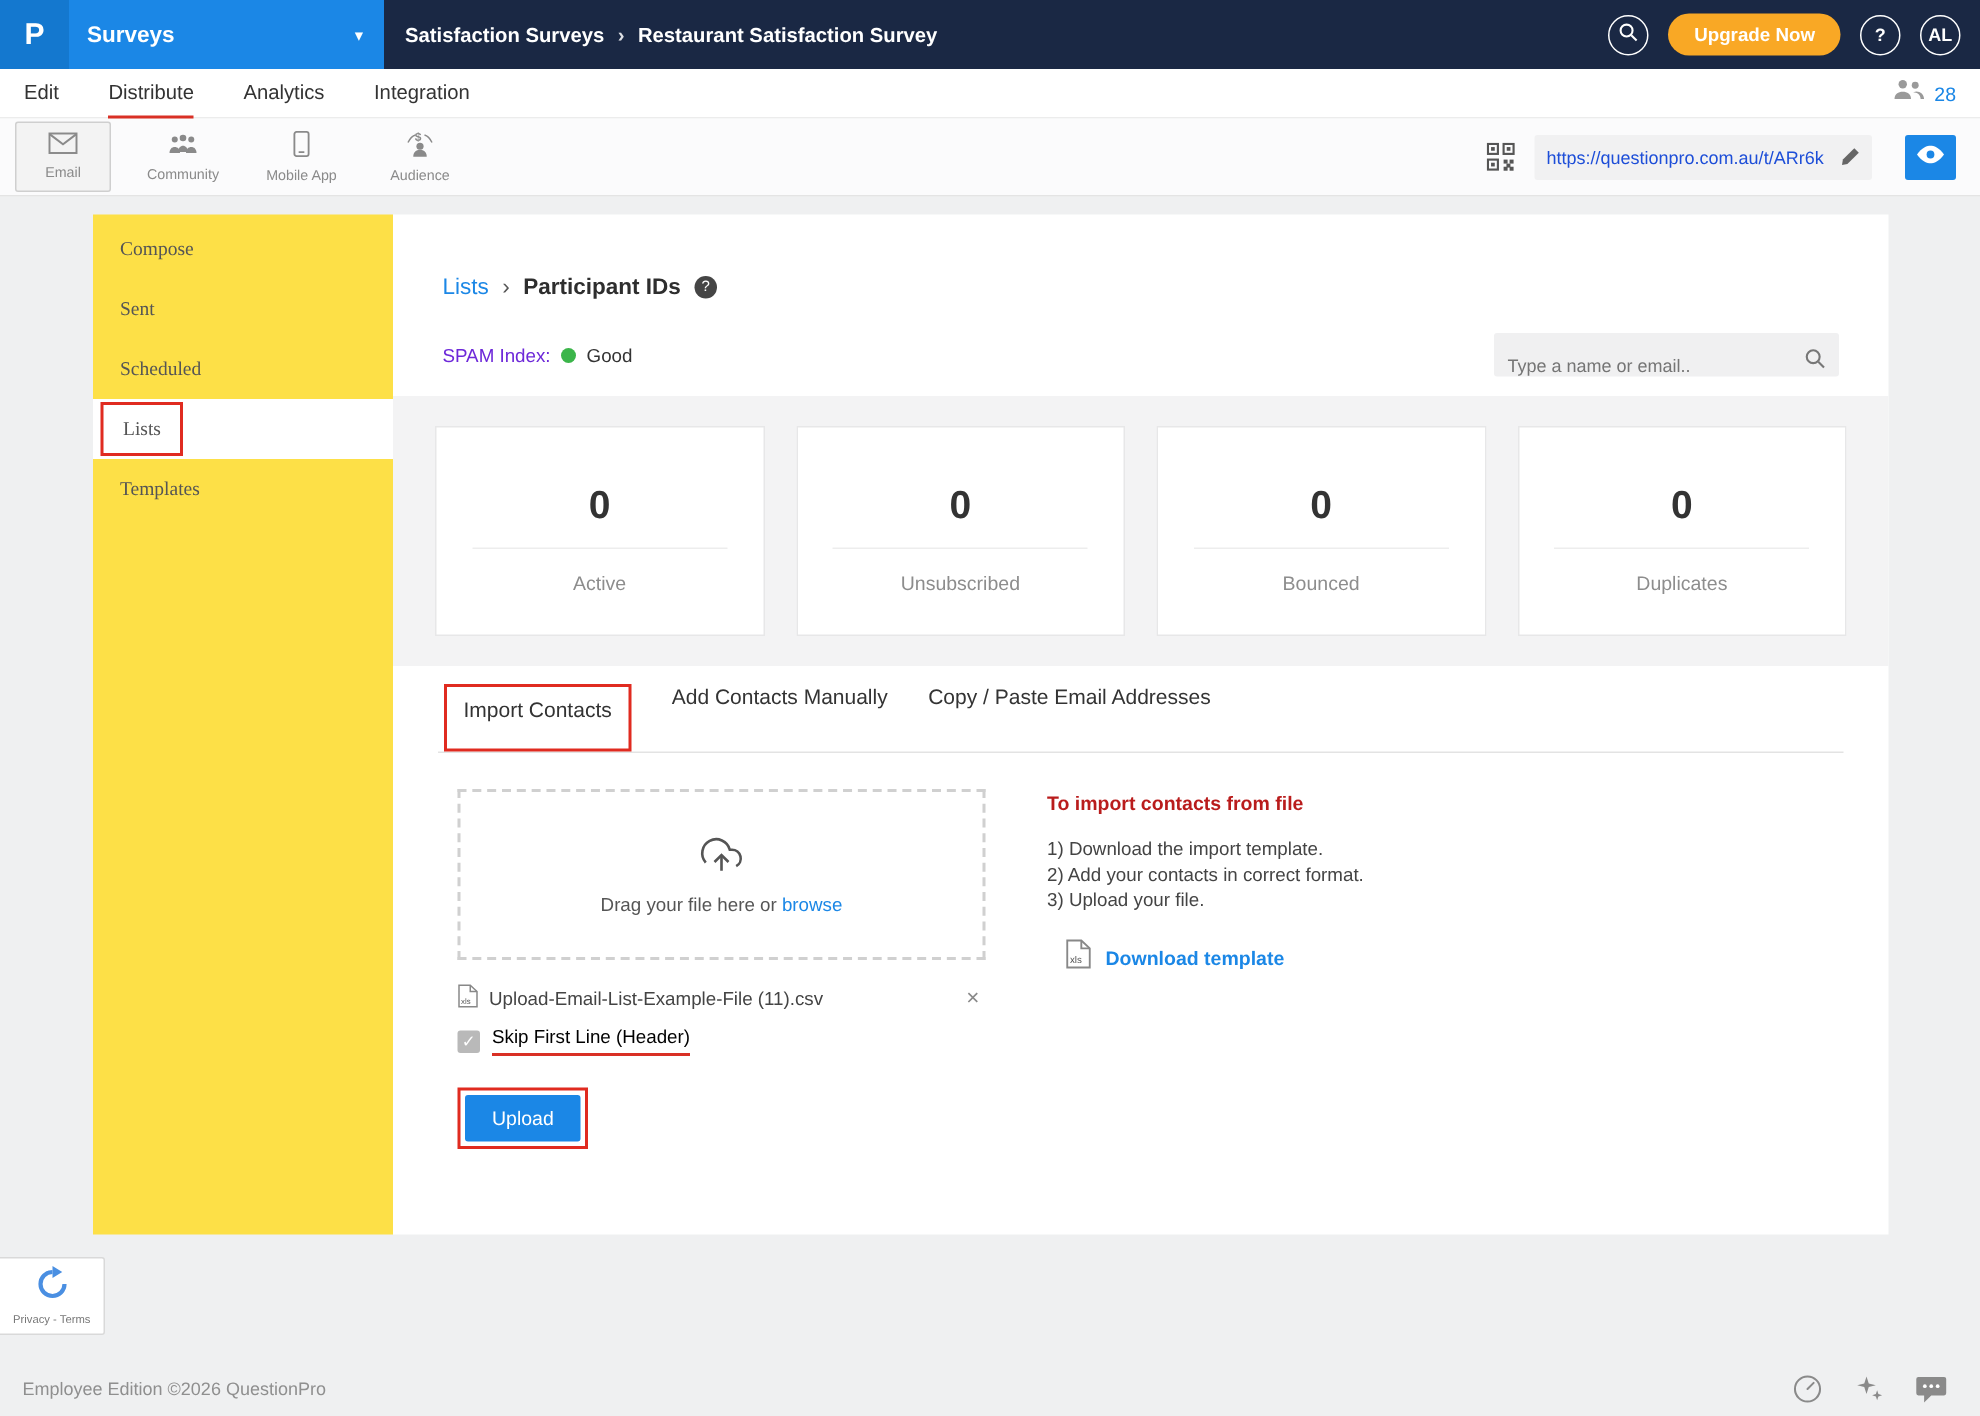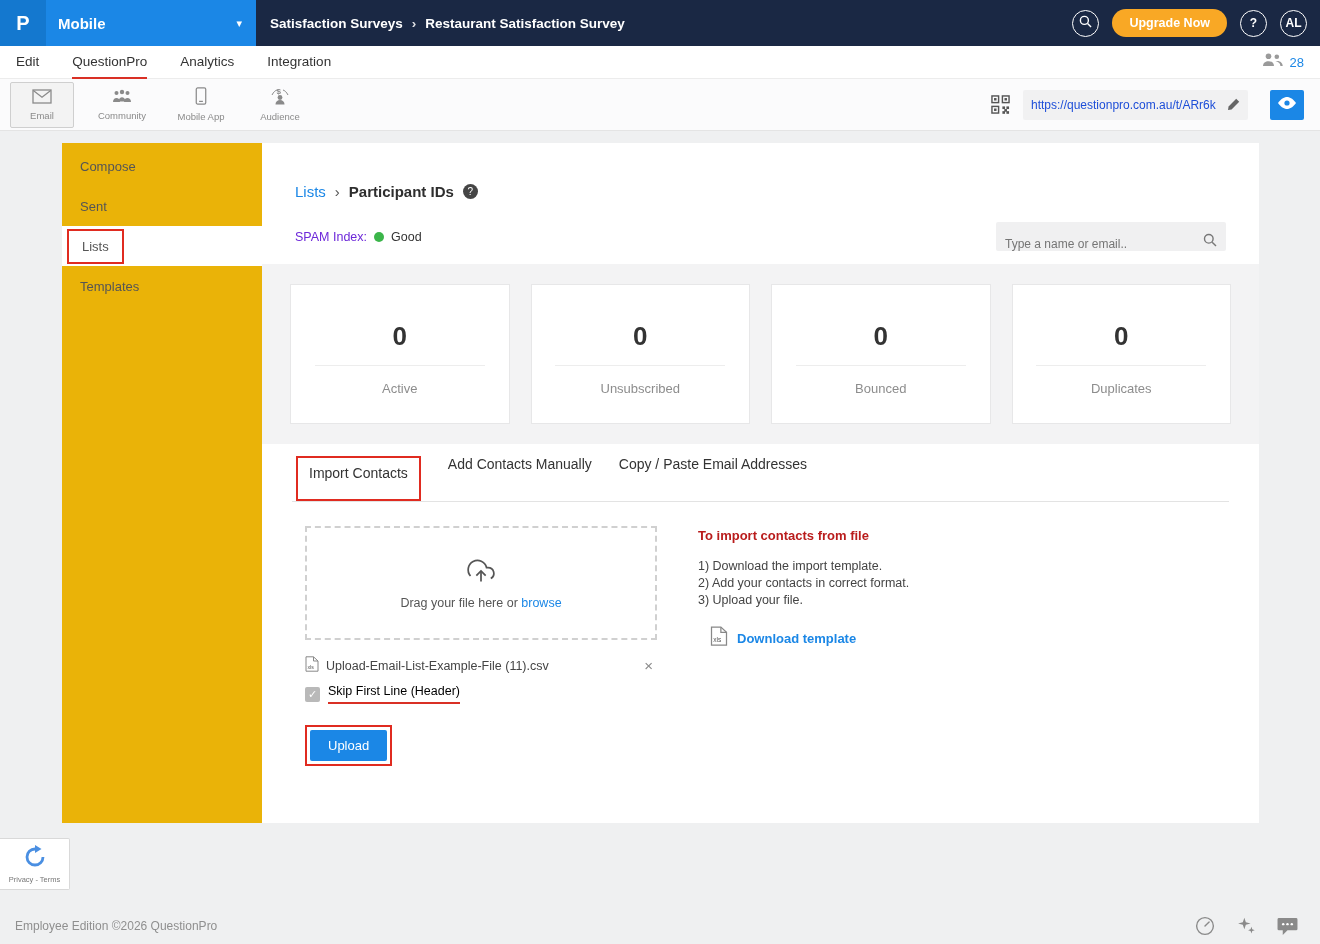--- a/index.html
+++ b/index.html
@@ -37,21 +37,21 @@
   .channel.selected { width: 64px; border: 1px solid #cfcfcf; background: #f3f3f3; border-radius: 2px; padding: 6px 0; }
   .toolbar-right { margin-left: auto; display: flex; align-items: center; }
   .qr-wrap { margin-right: 13px; display: flex; cursor: pointer; }
   .url-box { width: 225px; height: 30px; background: #f1f1f2; display: flex; align-items: center; padding: 0 8px; border-radius: 2px; }
   .url-box input { flex: 1; border: none; background: transparent; font-size: 12px; color: #1d4ed8; font-family: inherit; outline: none; }
   .pencil-wrap { display: flex; margin-left: 5px; cursor: pointer; }
   .eye-btn { width: 34px; height: 30px; background: #1b87e6; border: none; border-radius: 2px; margin-left: 22px; display: flex; align-items: center; justify-content: center; cursor: pointer; }
 
   
   .content { margin: 12px 61px 0 62px; display: flex; height: 680px; }
-  .sidebar { width: 200px; background: #eab308; padding-top: 3px; }
+  .sidebar { width: 200px; background: #fde047; padding-top: 3px; font-family: Liberation Serif, serif; }
   .side-item { height: 40px; display: flex; align-items: center; padding-left: 18px; font-size: 13px; color: #555; cursor: pointer; }
   .side-item.active { background: #fff; }
   .lists-annot { border: 2px solid #e02b20; padding: 8px 13px; margin-left: -13px; }
 
   .panel { flex: 1; background: #fff; position: relative; }
   .panel-bc { display: flex; align-items: center; padding: 40px 33px 0; gap: 9px; font-size: 15px; }
   .panel-bc .parent { color: #1b87e6; cursor: pointer; }
   .panel-bc .sep { color: #555; }
   .panel-bc .current { color: #2e2e2e; font-weight: bold; }
   .help-badge { width: 15px; height: 15px; background: #454545; border-radius: 50%; color: #fff; font-size: 10px; display: flex; align-items: center; justify-content: center; cursor: pointer; }
@@ -100,21 +100,21 @@
   .copyright { font-size: 12px; color: #8f8f8f; }
   .footer-icons { margin-left: auto; display: flex; align-items: center; gap: 21px; }
   .f-icon { display: flex; cursor: pointer; }
 </style>
 </head>
 <body>
 
 <div class="topbar">
   <div class="brand">
     <div class="logo-tile">P</div>
-    <div class="brand-name">Mobile</div>
+    <div class="brand-name">Surveys</div>
     <div class="brand-caret">▾</div>
   </div>
   <div class="top-bc">
     <span>Satisfaction Surveys</span>
     <span class="sep">›</span>
     <span>Restaurant Satisfaction Survey</span>
   </div>
   <div class="top-right">
     <div class="circle-btn">
       <span>
@@ -125,21 +125,21 @@
       </span>
     </div>
     <button class="upgrade-btn">Upgrade Now</button>
     <div class="circle-btn">?</div>
     <div class="circle-btn">AL</div>
   </div>
 </div>
 
 <div class="navrow">
   <div class="nav-tab">Edit</div>
-  <div class="nav-tab annotated">QuestionPro</div>
+  <div class="nav-tab annotated">Distribute</div>
   <div class="nav-tab">Analytics</div>
   <div class="nav-tab">Integration</div>
   <div class="nav-right">
     <span>
       <svg width="21" height="14" viewBox="0 0 21 14" fill="#9a9a9a">
           <circle cx="6.5" cy="3.2" r="2.8"></circle>
           <path d="M1 13c0-3.2 2.5-4.8 5.5-4.8S12 9.8 12 13z"></path>
           <circle cx="14.8" cy="3.8" r="2.3"></circle>
           <path d="M13.4 8.5c2.8.1 5 1.6 5 4.5h2.3c0-3-2.3-4.9-5.2-5z"></path>
         </svg>
@@ -227,20 +227,21 @@
       </span>
     </button>
   </div>
 </div>
 
 <div class="content">
 
   <div class="sidebar">
     <div class="side-item">Compose</div>
     <div class="side-item">Sent</div>
+    <div class="side-item">Scheduled</div>
     <div class="side-item active">
       <span class="lists-annot">Lists</span>
     </div>
     <div class="side-item">Templates</div>
   </div>
 
   <div class="panel">
 
     <div class="panel-bc">
       <span class="parent">Lists</span>

